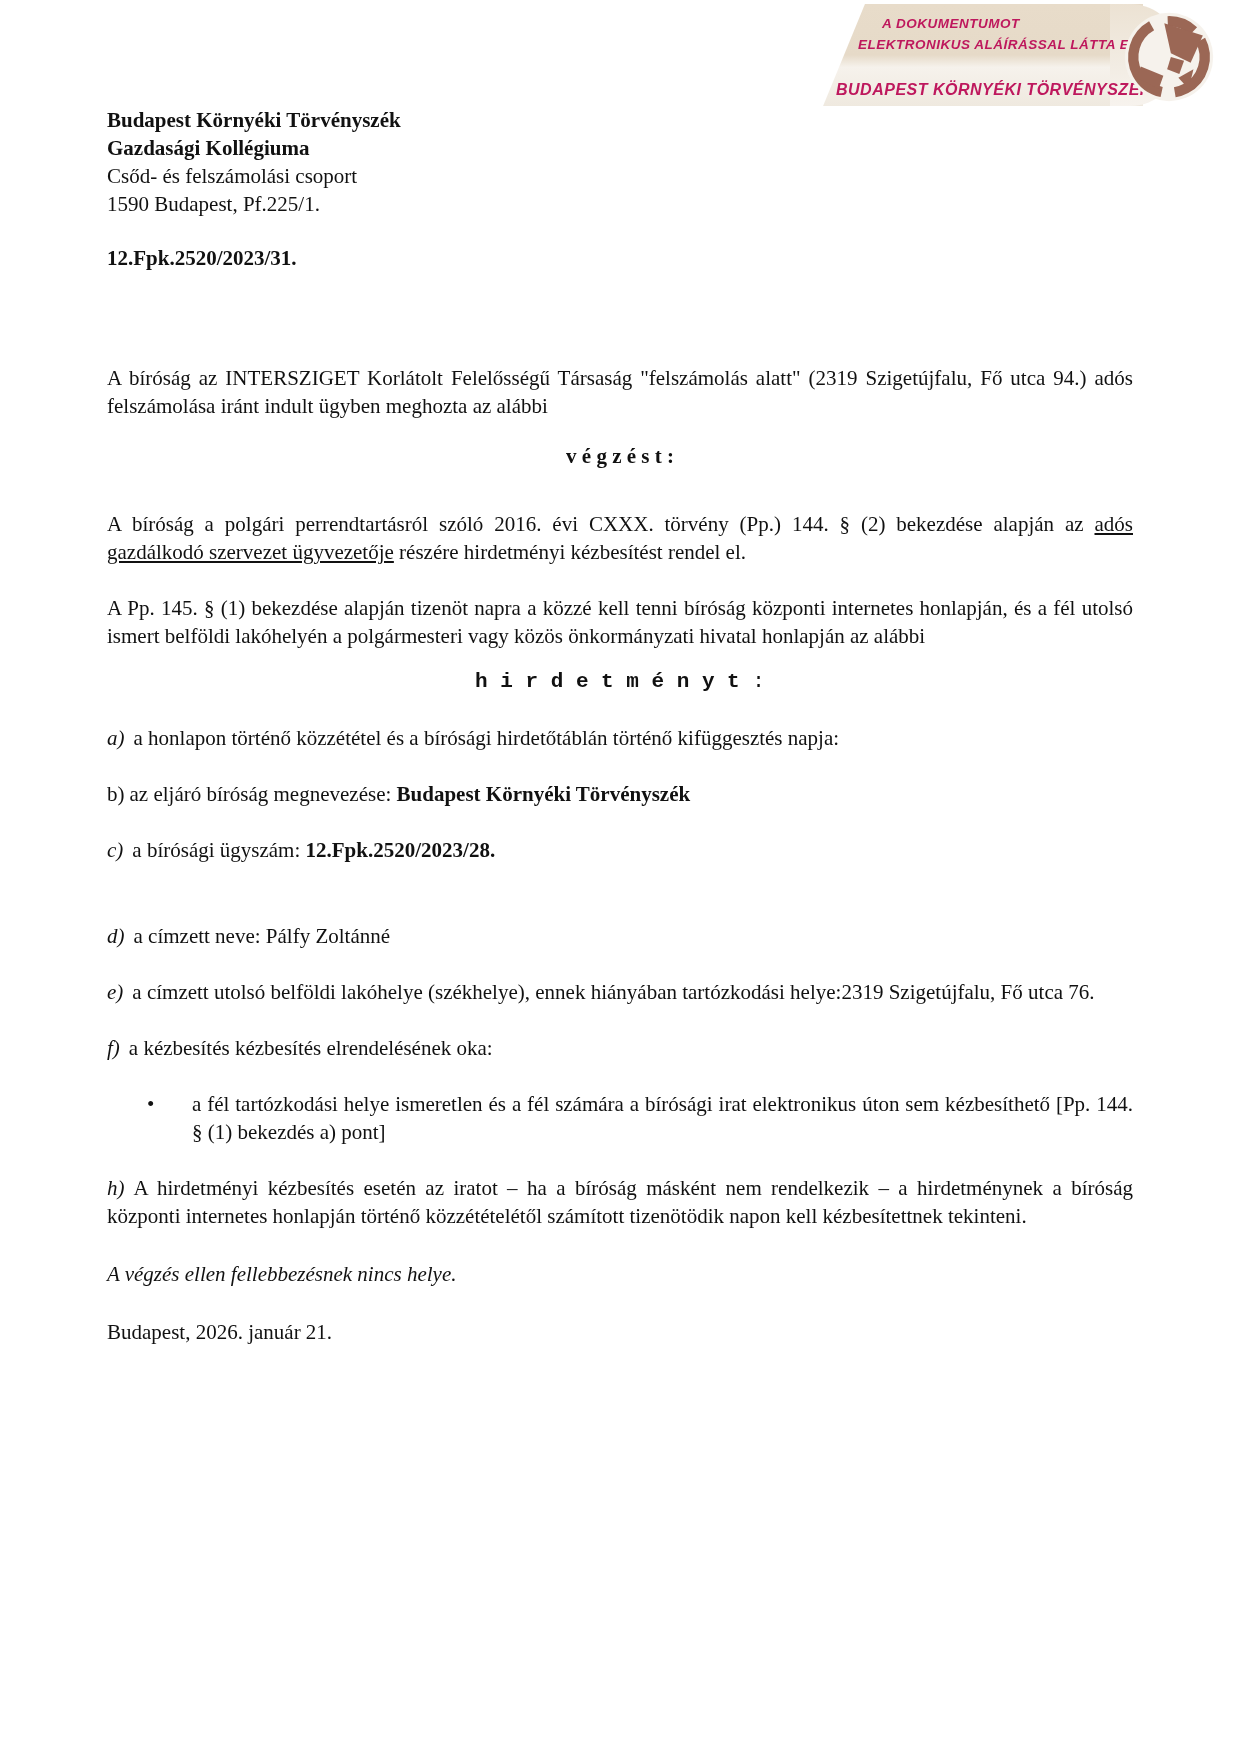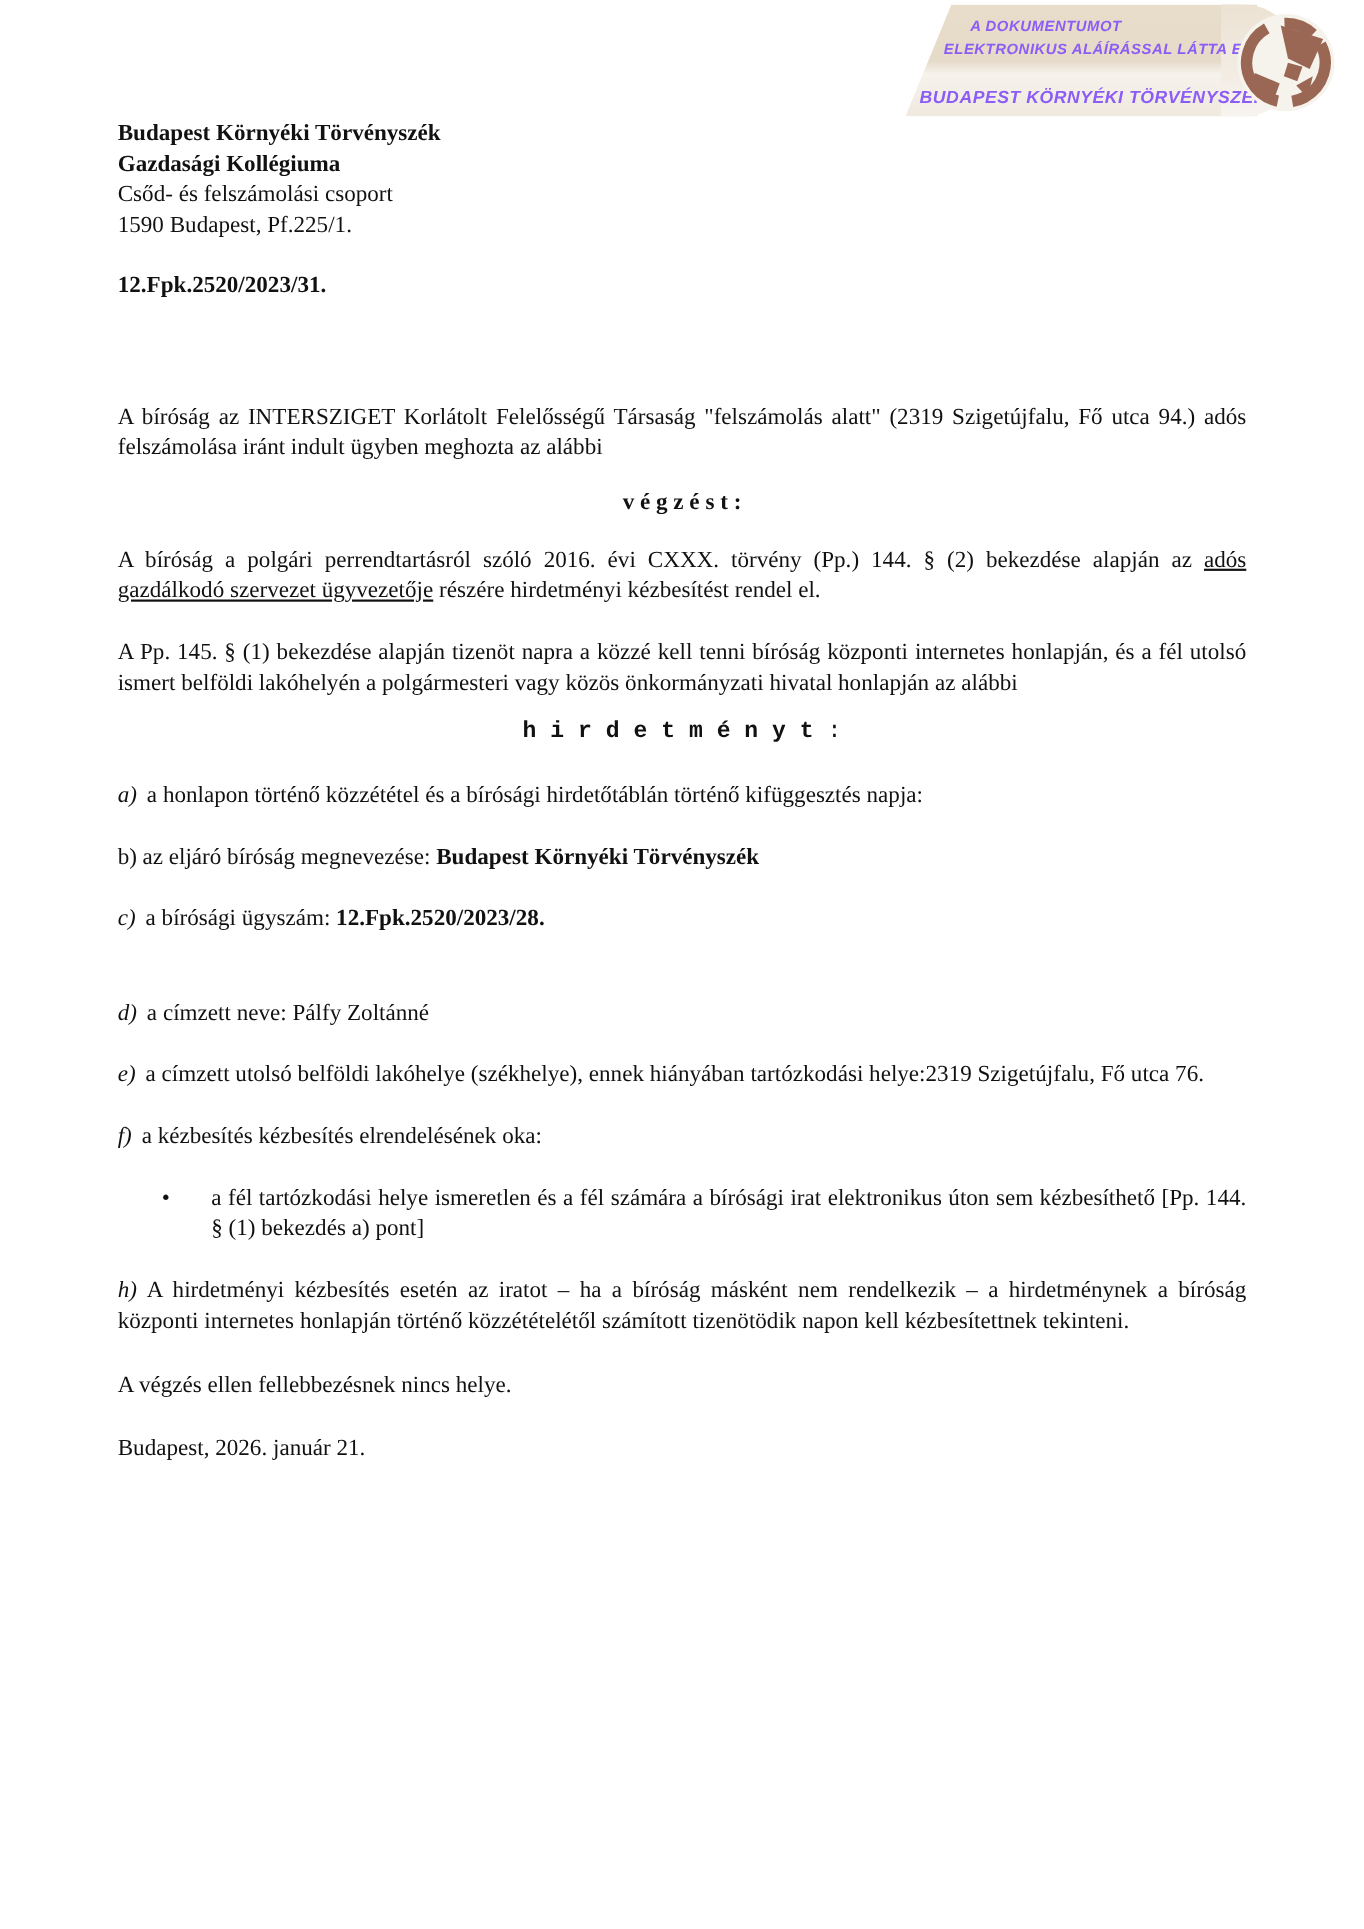--- a/index.html
+++ b/index.html
@@ -24,46 +24,46 @@
   .stamp-bg-cap{
     position:absolute;left:360px;top:4px;width:70px;height:102px;
     background:linear-gradient(180deg,#ece2d3 0%,#f2ece3 60%,#f7f3ee 100%);
     border-radius:0 50px 50px 0;
   }
   .stamp-line{
     position:absolute;
     font-family:"Liberation Sans", sans-serif;
     font-style:italic;
     font-weight:bold;
-    color:#8b5cf6;
+    color:#be185d;
     letter-spacing:.5px;
     white-space:nowrap;
   }
   .stamp-line1{left:132px;top:10px;font-size:13.5px;}
   .stamp-line2{left:108px;top:31px;font-size:13.5px;}
   .stamp-line3{left:86px;top:76px;font-size:16px;}
   .seal{position:absolute;left:372px;top:10px;width:94px;height:94px;}
   
   .content{position:absolute;left:107px;top:106px;width:1026px;}
   .hdr{margin:0;}
   .bold{font-weight:bold;}
   .italic{font-style:italic;}
   .case-number{margin:26px 0 0 0;font-weight:bold;}
   .para{margin:0;text-align:justify;}
   .intro{margin-top:92px;}
   .heading{margin:22px 0 0 0;text-align:center;font-weight:bold;}
-  .after-heading{margin-top:24px;}
+  .after-heading{margin-top:40px;}
   .gap{margin-top:28px;}
   .gap2{margin-top:58px;}
   .underline{text-decoration:underline;}
   .marker{margin-right:9px;}
   .bullet-row{display:flex;margin:28px 0 0 40px;}
   .bullet-glyph{width:45px;flex:0 0 45px;}
   .bullet-text{flex:1;text-align:justify;margin:0;}
-  .no-appeal{margin-top:30px;}
+  .no-appeal{margin-top:30px;font-style:italic;}
   .date-line{margin-top:30px;}
   .sig-block{margin:4px 150px 0 auto;width:max-content;text-align:center;}
   .sig-line{margin:0;}
 </style>
 </head>
 <body>
 
 <div class="page">
 
   <div class="stamp">

